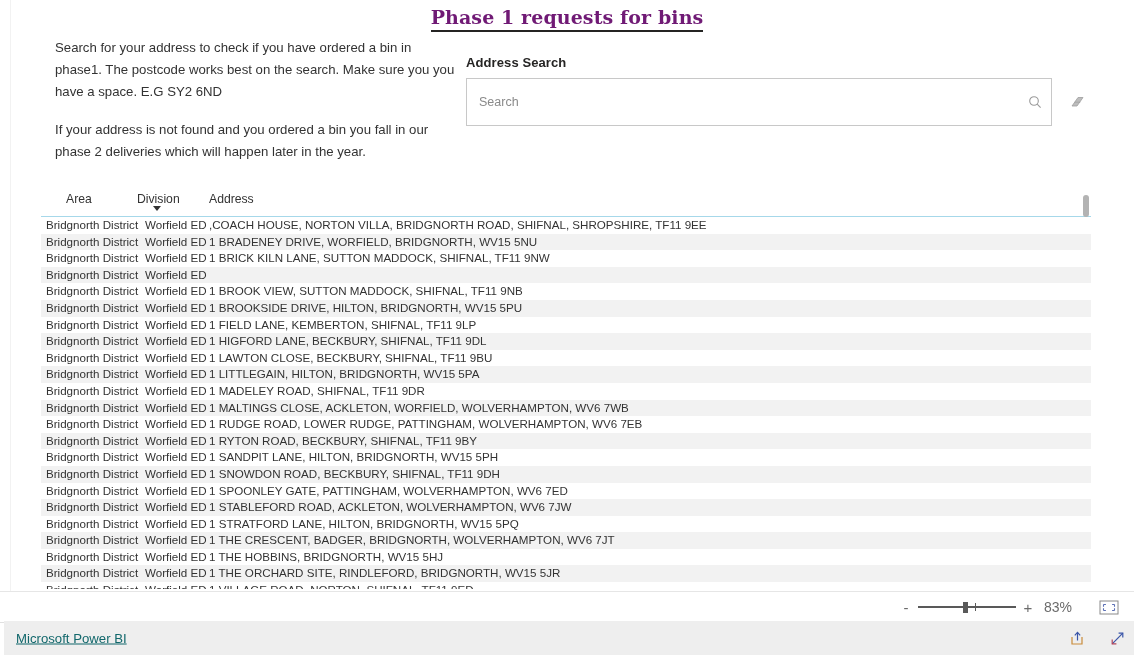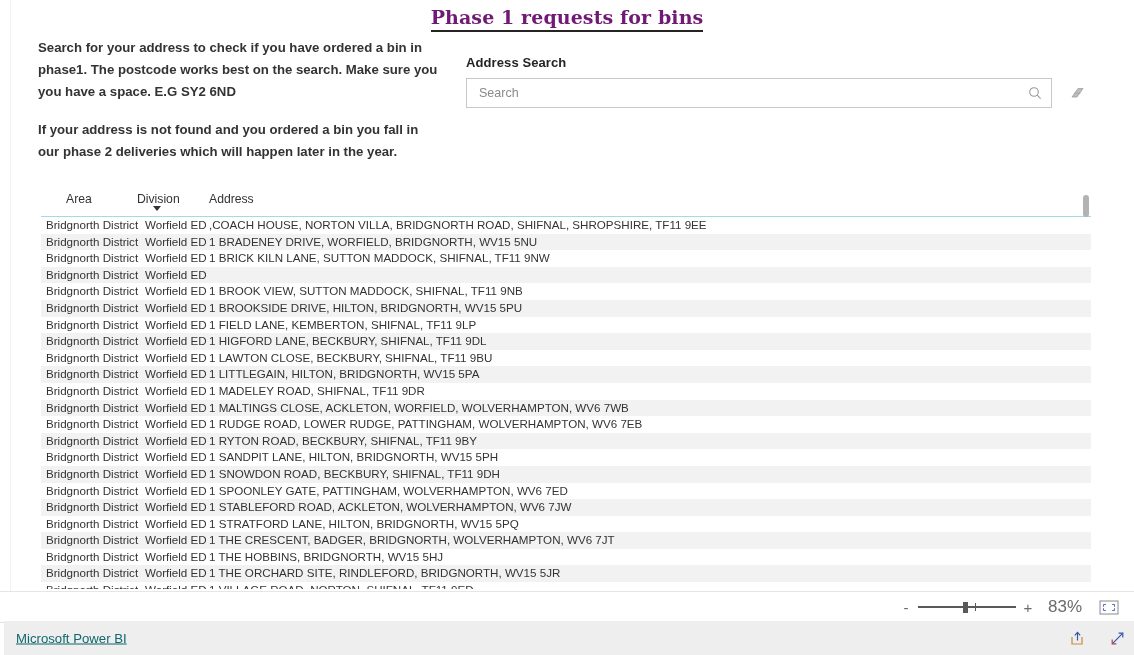--- a/index.html
+++ b/index.html
@@ -44,26 +44,25 @@
     letter-spacing: 0.1px;
   }
   #page-title span {
     border-bottom: 2px solid #252423;
     padding-bottom: 2px;
   }
 
   
   #description-block {
     position: absolute;
-    left: 38px; top: 37px;
+    left: 55px; top: 37px;
     width: 404px;
     font-size: 13.2px;
     line-height: 22px;
     color: #333333;
-    font-weight: bold;
   }
   #description-block p {
     margin: 0 0 16px 0;
   }
   #description-block p:last-child { margin-bottom: 12px; }
 
   
   #search-slicer {
     position: absolute;
     left: 466px; top: 55px;
@@ -76,21 +75,21 @@
     letter-spacing: .1px;
     margin-bottom: 8px;
   }
   #search-row {
     display: flex;
     align-items: center;
   }
   #search-box {
     position: relative;
     width: 594px;
-    height: 30px;
+    height: 48px;
     border: 1px solid #c8c8c8;
     background: #ffffff;
     box-sizing: border-box;
     display: flex;
     align-items: center;
   }
   #search-input {
     border: 0;
     outline: none;
     background: transparent;
@@ -233,24 +232,24 @@
     width: 5px; height: 11px;
     background: #595959;
   }
   #zoom-tick {
     position: absolute;
     left: 57px; top: 4px;
     width: 1px; height: 8px;
     background: #595959;
   }
   #zoom-percent {
-    font-size: 17px;
+    font-size: 14px;
     color: #6b6b6b;
     width: 42px;
-    text-align: center;
+    text-align: left;
     margin-left: 8px;
   }
   #fit-to-page-icon {
     margin-left: 12px;
     width: 22px; height: 16px;
     display: flex;
     align-items: center;
     justify-content: center;
     cursor: pointer;
   }

